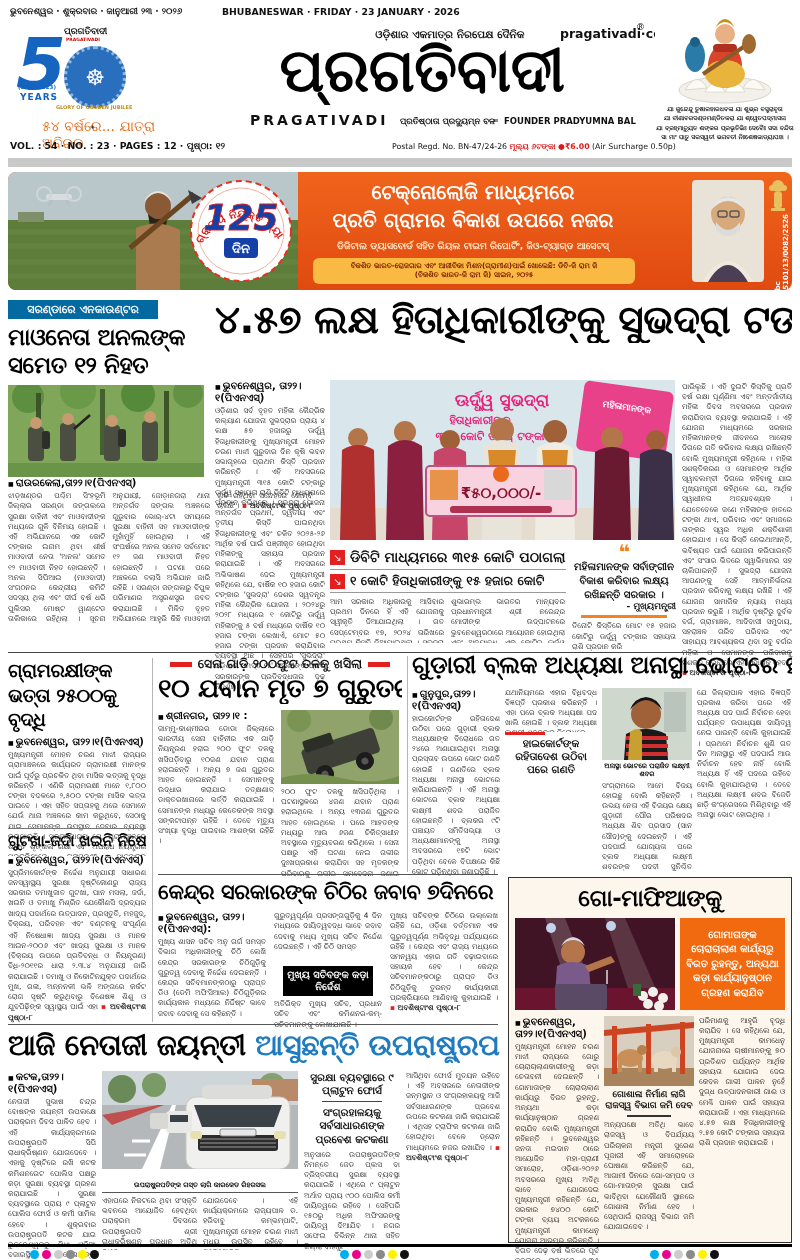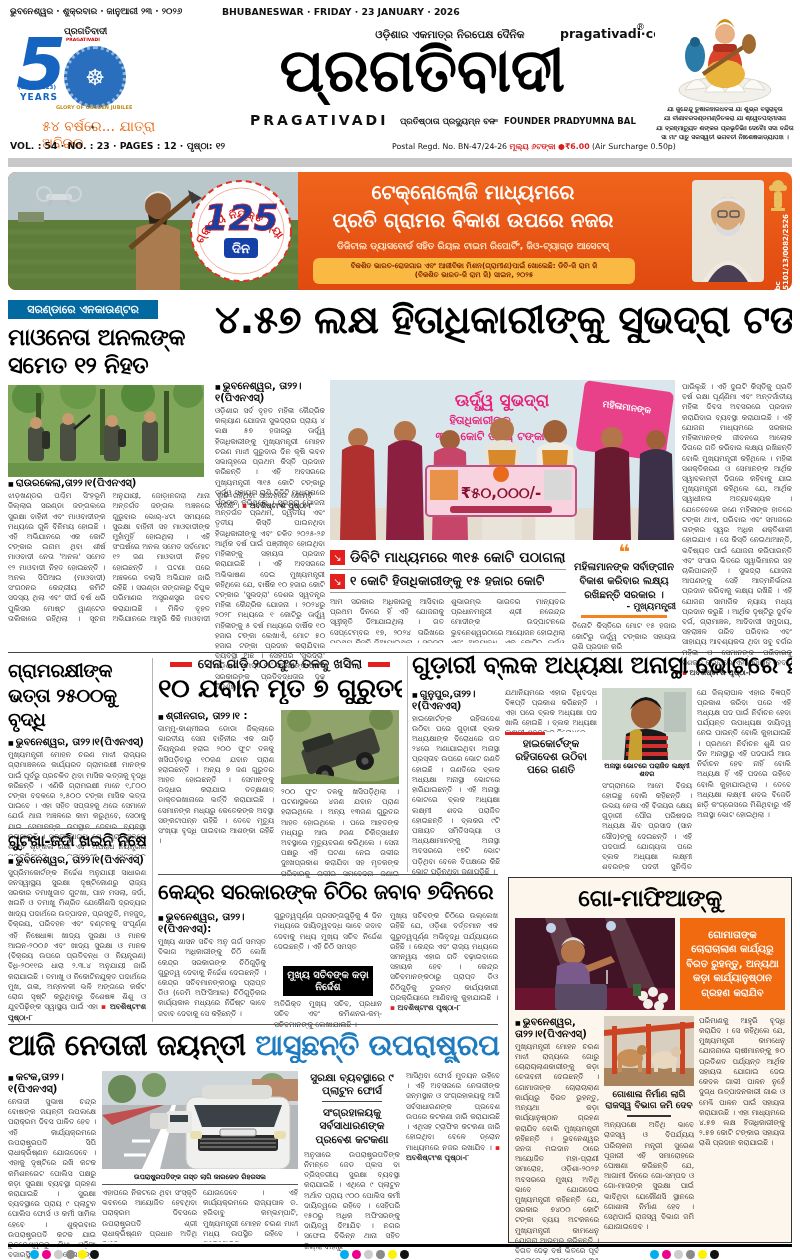--- a/index.html
+++ b/index.html
@@ -469,21 +469,21 @@
             <rect x="88" y="60" width="12" height="8" rx="3" fill="#e8e0b0"></rect>
             <rect x="172" y="60" width="12" height="8" rx="3" fill="#e8e0b0"></rect>
             <rect x="118" y="58" width="36" height="7" rx="2" fill="#e8e8e8" stroke="#888"></rect>
           </g>
           <g>
             <rect x="64" y="40" width="26" height="22" rx="4" fill="#e8e8e6"></rect>
               <rect x="68" y="44" width="18" height="7" fill="#384048"></rect>
             <rect x="48" y="42" width="18" height="16" rx="3" fill="#d8d8d4"></rect>
           </g>
         </svg>
-        <div class="caption" style="margin-top:4px;">ଉପରାଷ୍ଟ୍ରପତିଙ୍କ ଗସ୍ତ ଲାଗି କାରକେଡ ରିହରସଲ</div>
+        <div class="caption" style="margin-top:12px;">ଉପରାଷ୍ଟ୍ରପତିଙ୍କ ଗସ୍ତ ଲାଗି କାରକେଡ ରିହରସଲ</div>
         <div class="hline" style="margin:3px 0;border-color:#555;"></div>
         <div style="display:flex;gap:6px;">
           <div class="body-txt" style="width:95px;height:54px;overflow:hidden;">ଏହାପରେ ନିକଟରେ ଥିବା ସଂସ୍କୃତି ଭବନରେ ଆୟୋଜିତ ହେବଥିବା ପରାକ୍ରମ ଦିବସରେ ଉପରାଷ୍ଟ୍ରପତି ଶ୍ରୀ ରାଧାକ୍ରିଷ୍ଣନ ପ୍ରଧାନ ଅତିଥି ଭାବେ</div>
           <div class="body-txt" style="width:95px;height:54px;overflow:hidden;">ଯୋଗଦେବେ । ଏହି କାର୍ଯ୍ୟକ୍ରମରେ ରାଜ୍ୟପାଳ ଡ. ହରିବାବୁ କମ୍ଭମ୍ପାଟି, ମୁଖ୍ୟମନ୍ତ୍ରୀ ମୋହନ ଚରଣ ମାଝୀ ମଧ୍ୟ ଉପସ୍ଥିତ ରହିବେ । ପ୍ରୋଟୋକଲ</div>
         </div>
       </div>
       <div style="width:96px;">
         <div class="subhead">ସୁରକ୍ଷା ବ୍ୟବସ୍ଥାରେ ୯ ପ୍ଲାଟୁନ ଫୋର୍ସ</div>
         <div style="width:60px;border-top:1px solid #444;margin:4px auto;"></div>
         <div class="subhead">ସଂଗ୍ରହାଳୟକୁ ସର୍ବସାଧାରଣଙ୍କ ପ୍ରବେଶ କଟକଣା</div>

